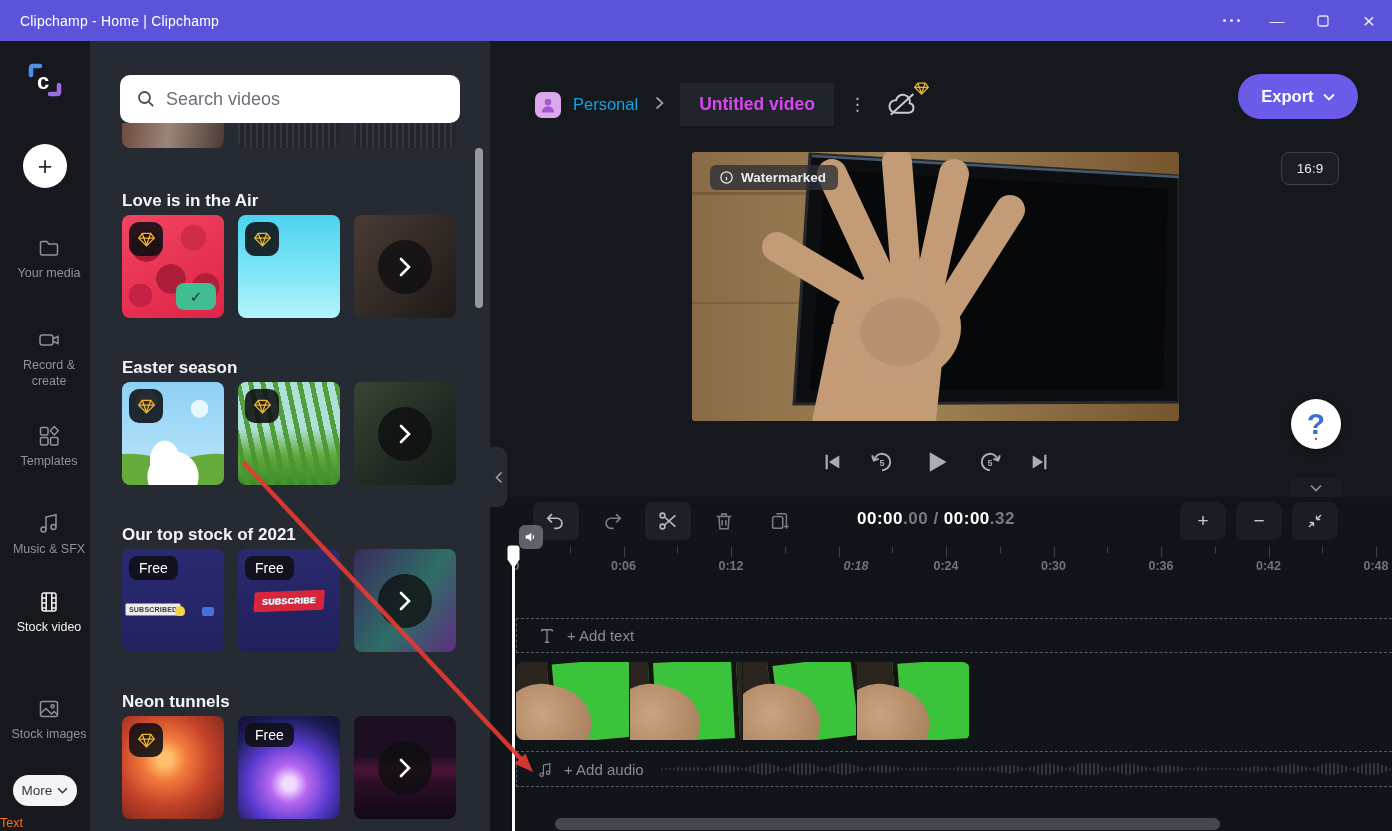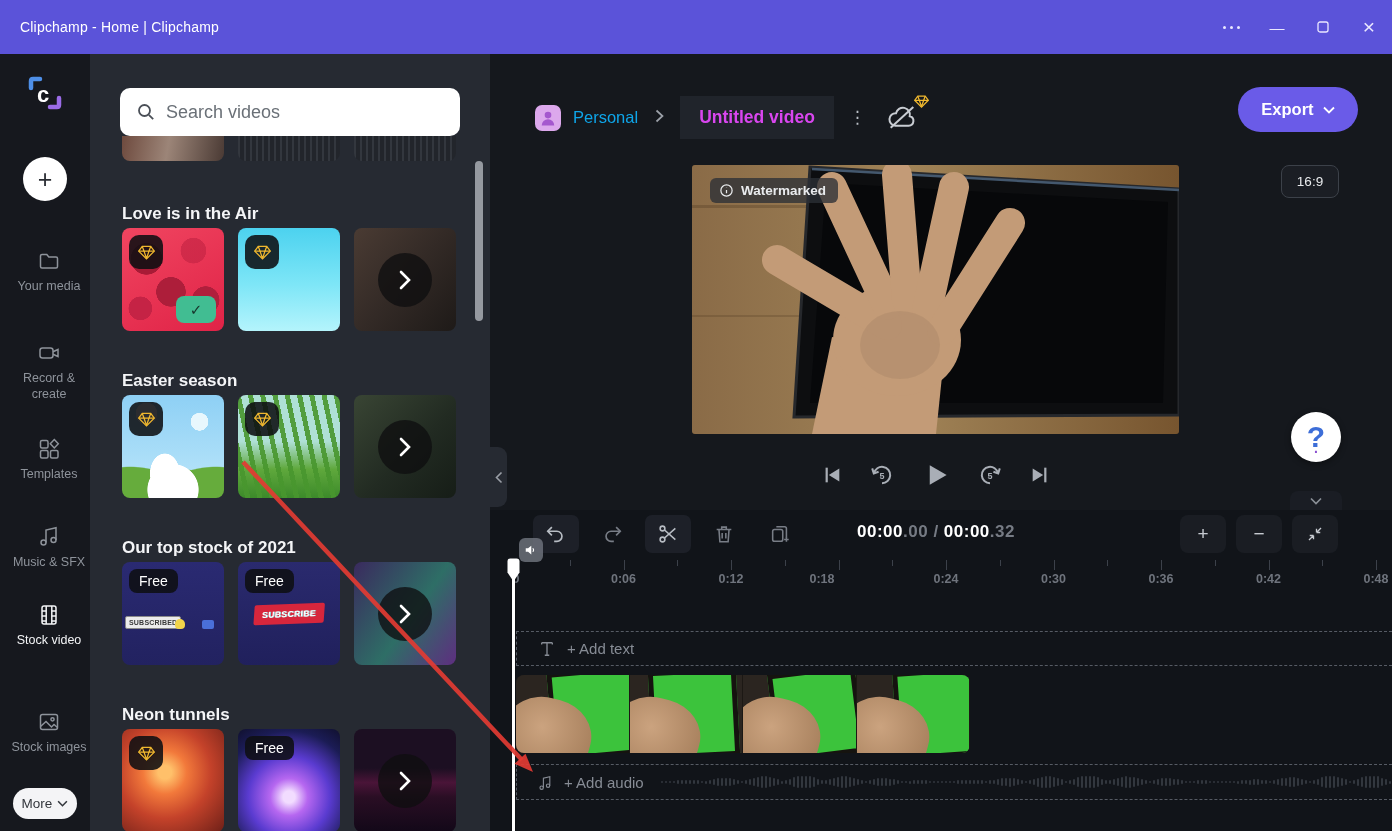--- a/index.html
+++ b/index.html
@@ -1,21 +1,21 @@
 <!DOCTYPE html>
 <html><head>
 <meta charset="utf-8">
 <style>
   * { margin:0; padding:0; box-sizing:border-box; }
   html,body { width:1392px; height:831px; overflow:hidden; background:#101216;
     font-family:"Liberation Sans","DejaVu Sans",sans-serif; }
   .app { position:relative; width:1392px; height:831px; }
 
   
-  .titlebar { height:54px; background:#5B53D9; display:flex; align-items:center; color:#fff; }
+  .titlebar { height:41px; background:#5B53D9; display:flex; align-items:center; color:#fff; }
   .titlebar .wtitle { padding-left:20px; font-size:14px; letter-spacing:.2px; }
   .win-controls { margin-left:auto; display:flex; height:100%; }
   .win-btn { width:46px; height:100%; display:flex; align-items:center; justify-content:center;
     color:#EAE8FF; font-size:19px; cursor:default; background:transparent; border:0; }
   .dots span { width:3px; height:3px; border-radius:50%; background:#EAE8FF; display:inline-block; margin:0 2px; }
 
   .content-row { display:flex; height:790px; }
 
   
   .rail { position:relative; width:90px; background:#16181E; flex:none; }
@@ -23,21 +23,21 @@
   .plus-btn { position:absolute; top:103px; left:23px; width:44px; height:44px; border-radius:50%;
     background:#fff; border:0; font-size:25px; color:#2A2D33; display:flex; align-items:center;
     justify-content:center; font-weight:300; }
   .rail-item { position:absolute; left:0; width:98px; text-align:center; color:#8E939B; cursor:default; }
   .rail-item svg { display:block; margin:0 auto; }
   .rail-item .rlabel { display:block; margin-top:5px; font-size:12.5px; line-height:16px; padding:0 6px; }
   .rail-item.active { color:#F3F4F6; }
   .more-btn { position:absolute; top:734px; left:13px; width:64px; height:31px; border-radius:16px;
     background:#F4F4F6; border:0; color:#33363C; font-size:13.5px; display:flex; align-items:center;
     justify-content:center; gap:5px; }
-  .rail-text-item { position:absolute; top:775px; width:75px; text-align:right; color:#14b8a6; font-size:12.5px; }
+  .rail-text-item { position:absolute; top:775px; width:75px; text-align:left; color:#f97316; font-size:12.5px; }
 
   
   .panel { position:relative; width:400px; background:#262A32; flex:none; overflow:hidden; }
   .searchbox { position:absolute; top:34px; left:30px; width:340px; height:48px; background:#fff;
     border-radius:10px; display:flex; align-items:center; padding-left:16px; gap:10px; }
   .searchbox input { border:0; outline:0; flex:1; font-size:18px; color:#333; background:transparent;
     font-family:inherit; }
   .searchbox input::placeholder { color:#6A7077; }
   .partial-row { position:absolute; top:82px; left:32px; display:flex; gap:14px; }
   .partial-thumb { width:102px; height:25px; border-radius:0 0 8px 8px; }
@@ -557,21 +557,21 @@
             <svg width="18" height="18" viewBox="0 0 24 24" fill="none" stroke="currentColor" stroke-width="1.8">
                 <path d="M20 4l-6 6M14 10h5M14 10V5M4 20l6-6M10 14H5M10 14v5"></path>
               </svg>
           </button>
         </div>
 
         <div class="ruler" id="ruler">
             <span class="ruler-label" style="left: 26px;">0</span>
             <span class="ruler-label" style="left: 133.5px;">0:06</span>
             <span class="ruler-label" style="left: 241px;">0:12</span>
-            <span class="ruler-label" style="left: 332px;">0:18</span>
+            <span class="ruler-label" style="left: 366px; font-style: italic;">0:18</span>
             <span class="ruler-label" style="left: 456px;">0:24</span>
             <span class="ruler-label" style="left: 563.5px;">0:30</span>
             <span class="ruler-label" style="left: 671px;">0:36</span>
             <span class="ruler-label" style="left: 778.5px;">0:42</span>
             <span class="ruler-label" style="left: 886px;">0:48</span>
             <div class="tick major" style="left: 26px;"></div>
             <div class="tick minor" style="left: 79.75px;"></div>
             <div class="tick major" style="left: 133.5px;"></div>
             <div class="tick minor" style="left: 187.25px;"></div>
             <div class="tick major" style="left: 241px;"></div>

